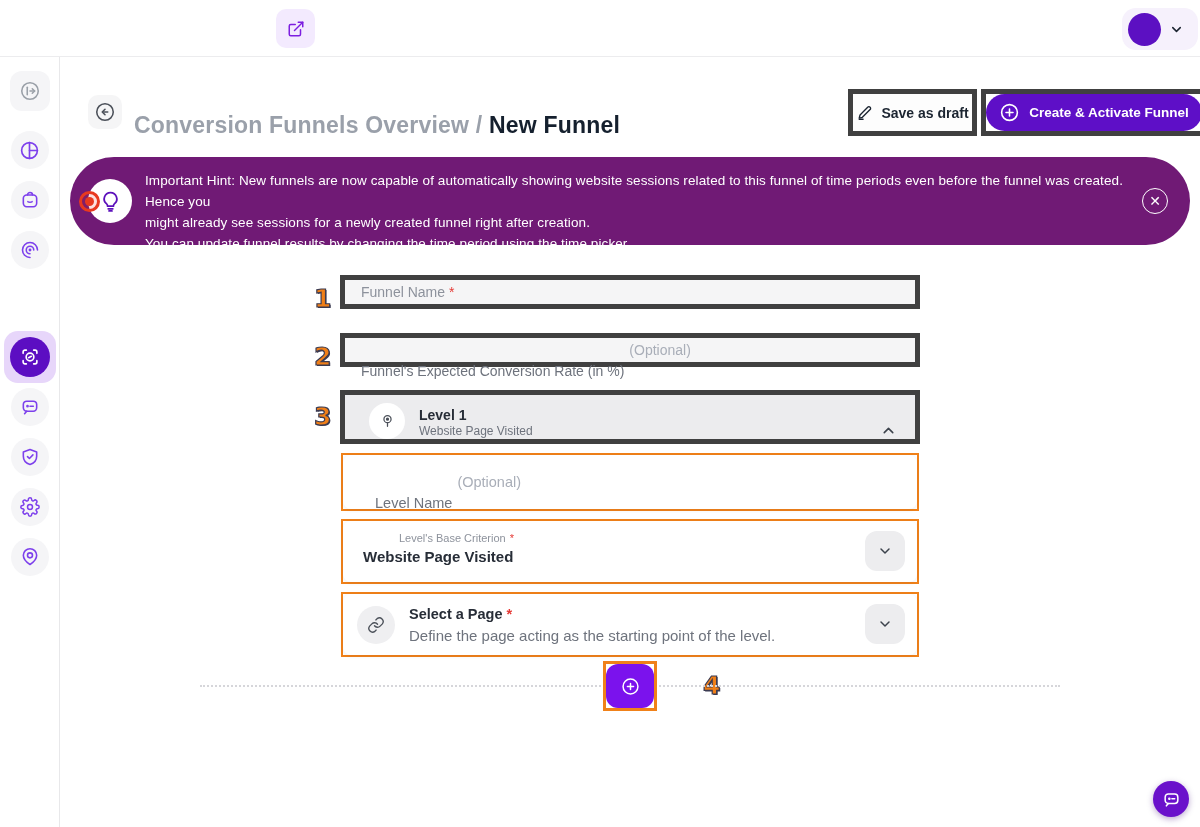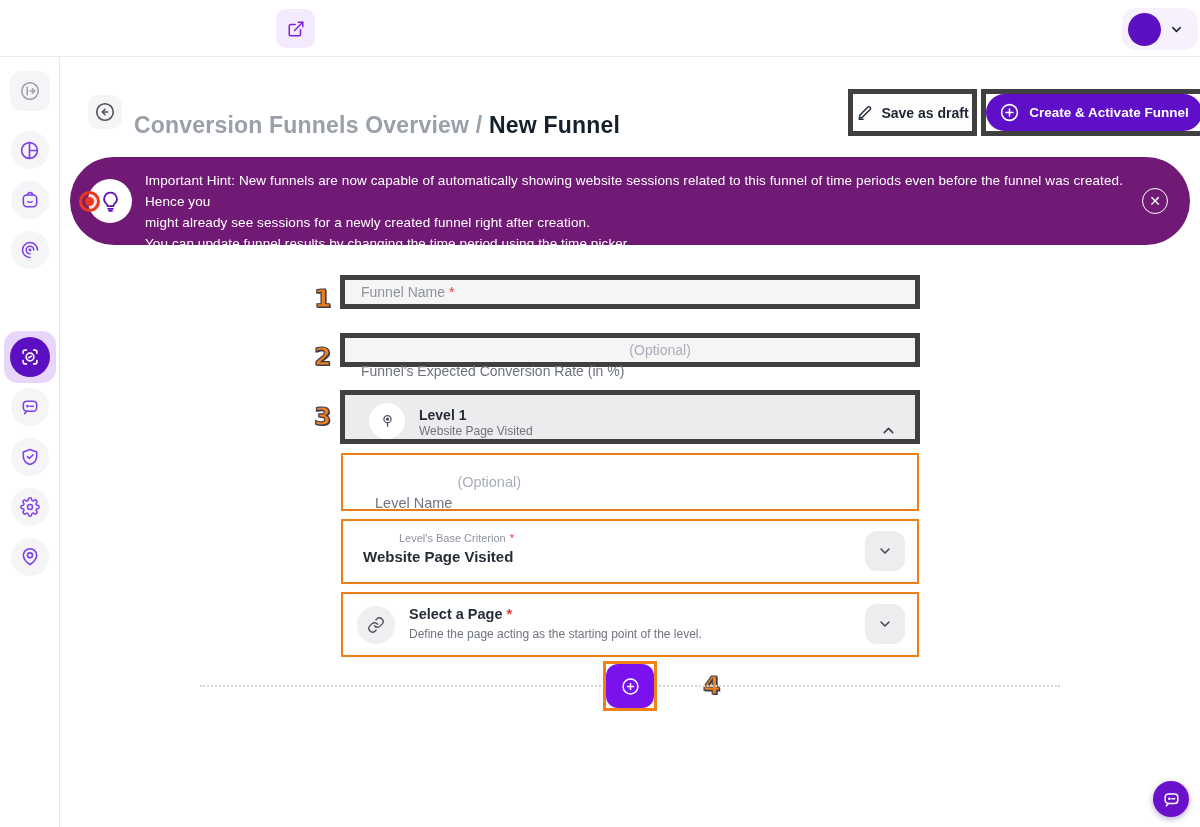--- a/index.html
+++ b/index.html
@@ -66,21 +66,21 @@
   .card-inner { width:100%; height:100%; background:#fff; border-radius:8px; box-shadow:0 1px 4px rgba(20,20,40,.07); position:relative; }
   .levelname-card { top:453px; height:58px; }
   .levelname-card .card-inner { display:flex; align-items:center; padding:0 32px; font-size:14.5px; cursor:text; }
   .criterion-card { top:519px; height:65px; }
   .crit-label { position:absolute; left:20px; top:11px; font-size:11px; color:#8d929c;margin-left:36px; }
   .crit-value { position:absolute; left:20px; top:27px; font-size:15px; font-weight:600; color:#272d37; }
   .chev-btn { position:absolute; right:12px; top:10px; width:40px; height:40px; background:#ededef; border-radius:12px; display:flex; align-items:center; justify-content:center; cursor:pointer; }
   .selectpage-card { top:592px; height:65px; }
   .link-circle { position:absolute; left:14px; top:12px; width:38px; height:38px; background:#efeff1; border-radius:50%; display:flex; align-items:center; justify-content:center; }
   .sp-title { position:absolute; left:66px; top:12px; font-size:14.5px; font-weight:700; color:#272d37; }
-  .sp-sub { position:absolute; left:66px; top:33px; font-size:12px; color:#6e737d; }
+  .sp-sub { position:absolute; left:66px; top:33px; font-size:15px; color:#6e737d; }
 
   .dotted-line { position:absolute; left:200px; top:685px; width:860px; border-top:2px dotted #d6d6da; }
   .add-anno { position:absolute; left:603px; top:661px; width:54px; height:50px; background:#fff; border:3px solid #f08119; display:flex; align-items:center; justify-content:center; }
   .add-btn { width:48px; height:44px; background:#7b12ed; border-radius:12px; display:flex; align-items:center; justify-content:center; cursor:pointer; }
 
   .chat-fab { position:absolute; left:1153px; top:781px; width:36px; height:36px; border-radius:50%; background:#6a11cb; display:flex; align-items:center; justify-content:center; cursor:pointer; box-shadow:0 2px 6px rgba(60,10,120,.35); }
 
   svg { display:block; }
 </style>
 </head>

